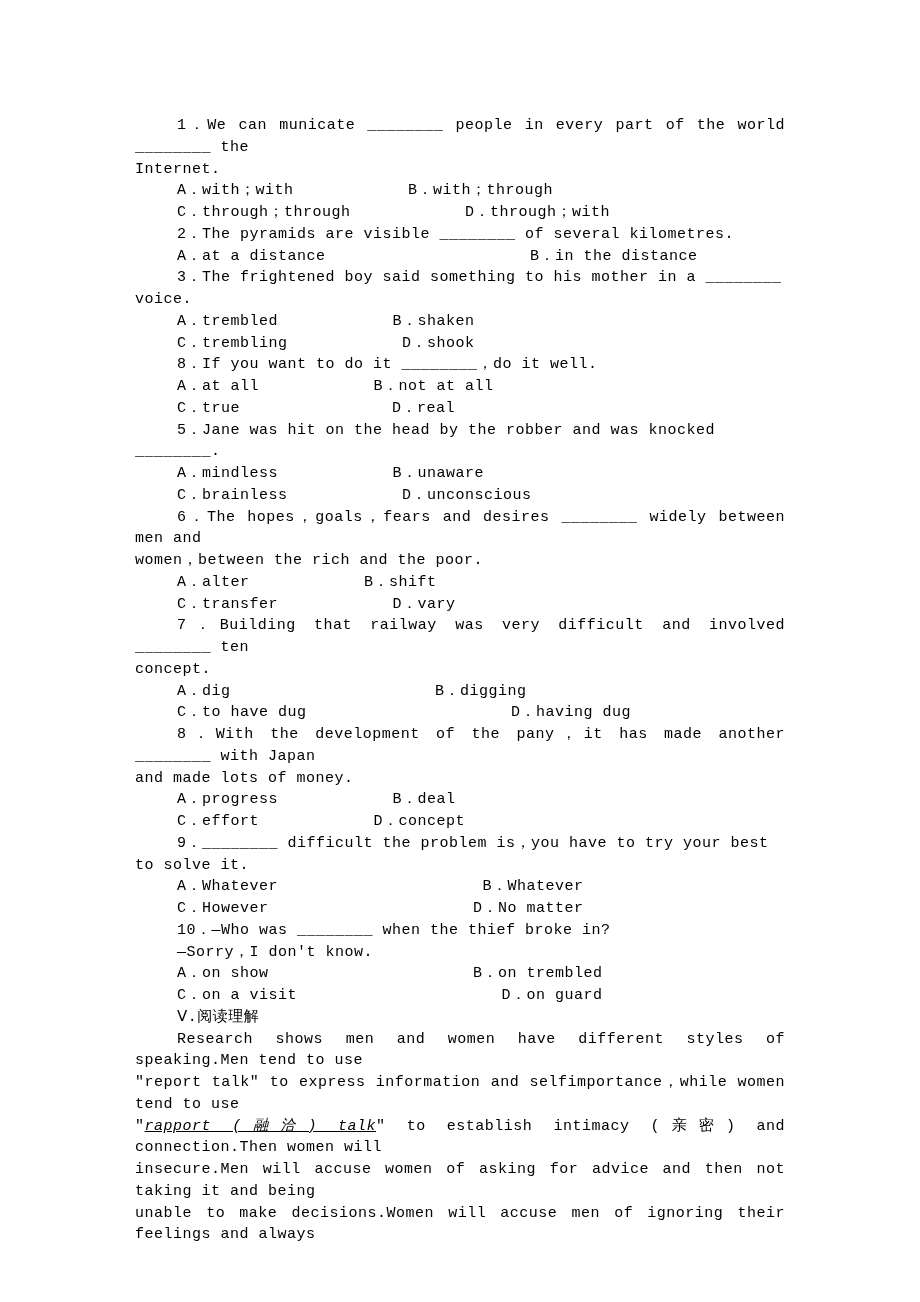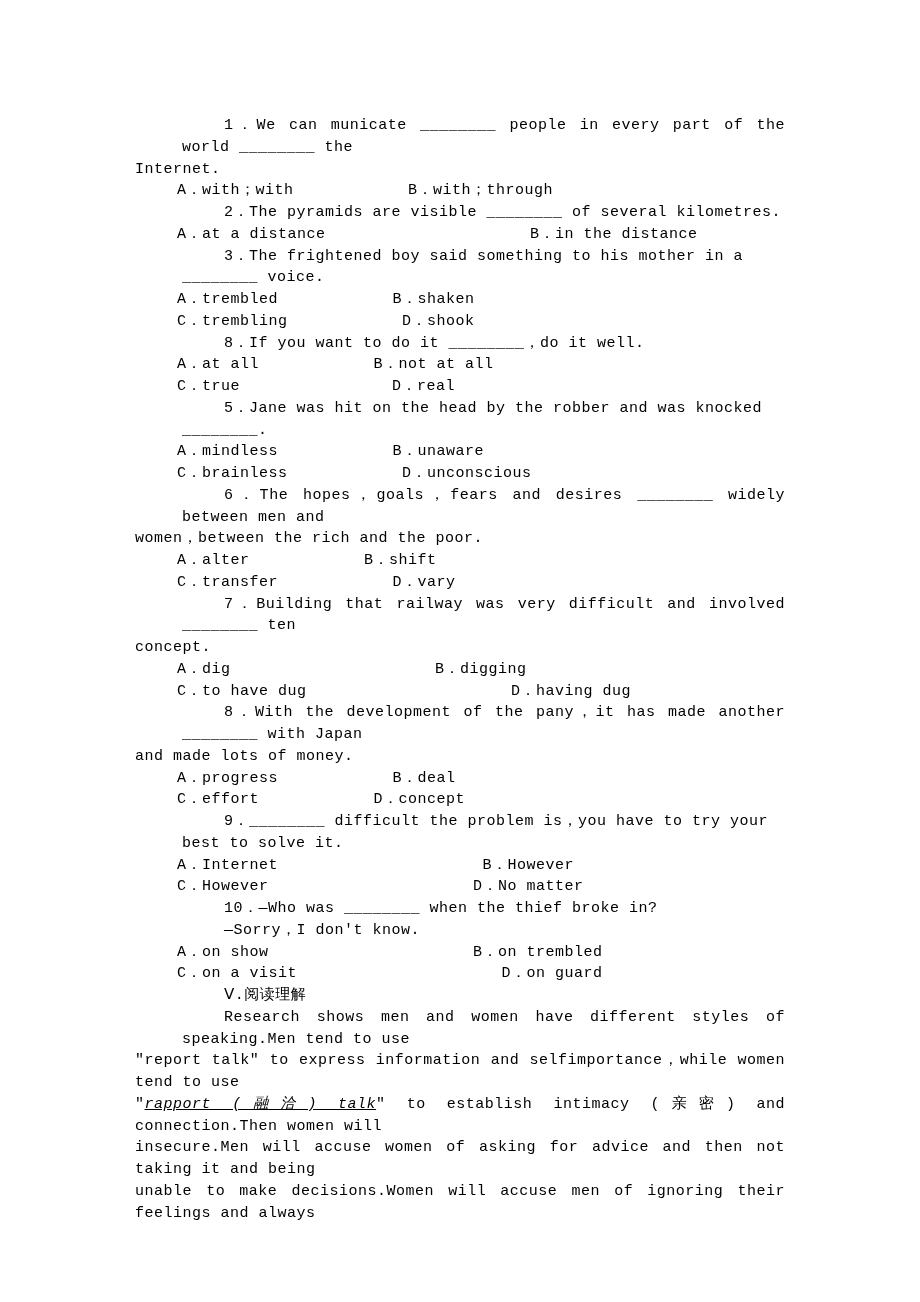--- a/index.html
+++ b/index.html
@@ -13,21 +13,20 @@
   }
   .page {
     width: 920px;
     min-height: 1302px;
     padding: 115px 135px 40px 135px;
     box-sizing: border-box;
     letter-spacing: 0.5px;
   }
   .indent {
     text-indent: 2.8em;
-    margin-left: 47px;
   }
   .opt-row {
     padding-left: 2.8em;
   }
   .just {
     text-align: justify;
     text-align-last: left;
   }
   .gap-sm { display:inline-block; width: 2.5em; }
   .gap-md { display:inline-block; width: 7em; }
@@ -40,20 +39,24 @@
 </head>
 <body>
 
 <div class="page">
 
   <div class="indent just">1．We can municate ________ people in every part of the world ________ the</div>
   <div>Internet.</div>
   <div class="opt-row">
     <span>A．with；with</span><span class="gap-md"></span>
     <span>B．with；through</span>
+  </div>
+  <div class="opt-row">
+    <span>C．through；through</span><span class="gap-md"></span>
+    <span>D．through；with</span>
   </div>
 
   <div class="indent">2．The pyramids are visible ________ of several kilometres.</div>
   <div class="opt-row">
     <span>A．at a distance</span><span class="gap-lg"></span>
     <span>B．in the distance</span>
   </div>
 
   <div class="indent">3．The frightened boy said something to his mother in a ________ voice.</div>
   <div class="opt-row">
@@ -113,22 +116,22 @@
     <span>A．progress</span><span class="gap-md"></span>
     <span>B．deal</span>
   </div>
   <div class="opt-row">
     <span>C．effort</span><span class="gap-md"></span>
     <span>D．concept</span>
   </div>
 
   <div class="indent">9．________ difficult the problem is，you have to try your best to solve it.</div>
   <div class="opt-row">
-    <span>A．Internet</span><span class="gap-lg"></span>
-    <span>B．However</span>
+    <span>A．Whatever</span><span class="gap-lg"></span>
+    <span>B．Whatever</span>
   </div>
   <div class="opt-row">
     <span>C．However</span><span class="gap-lg"></span>
     <span>D．No matter</span>
   </div>
 
   <div class="indent">10．—Who was ________ when the thief broke in?</div>
   <div class="indent">—Sorry，I don't know.</div>
   <div class="opt-row">
     <span>A．on show</span><span class="gap-lg"></span>

